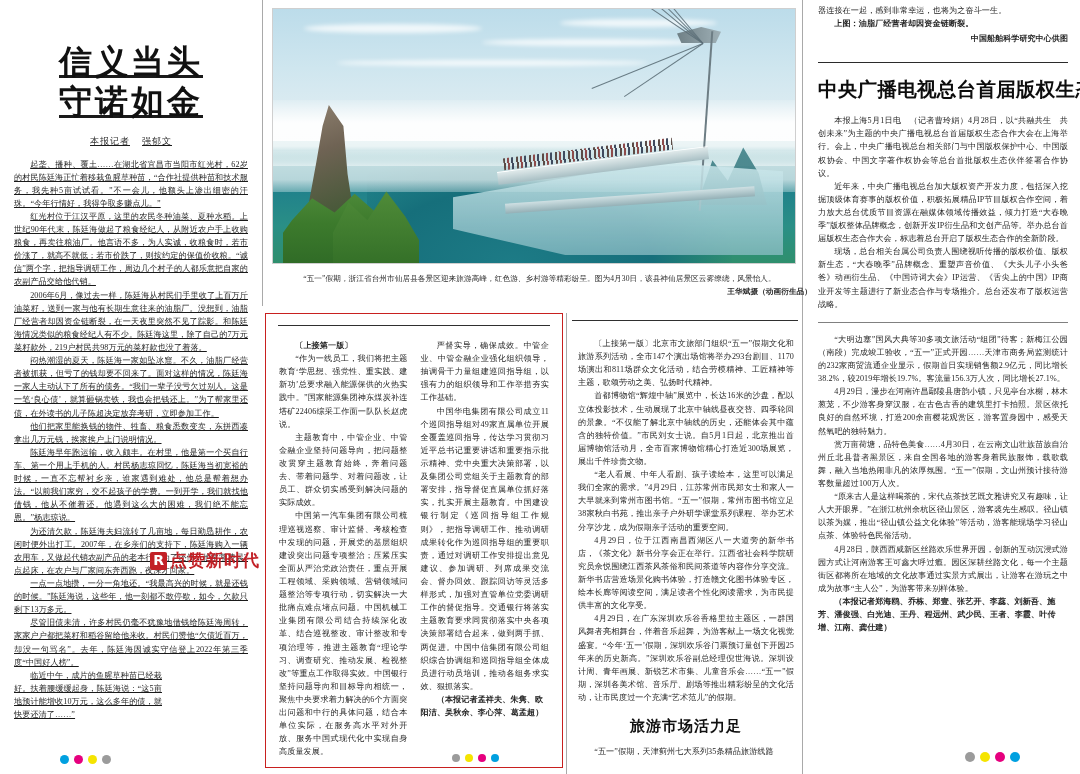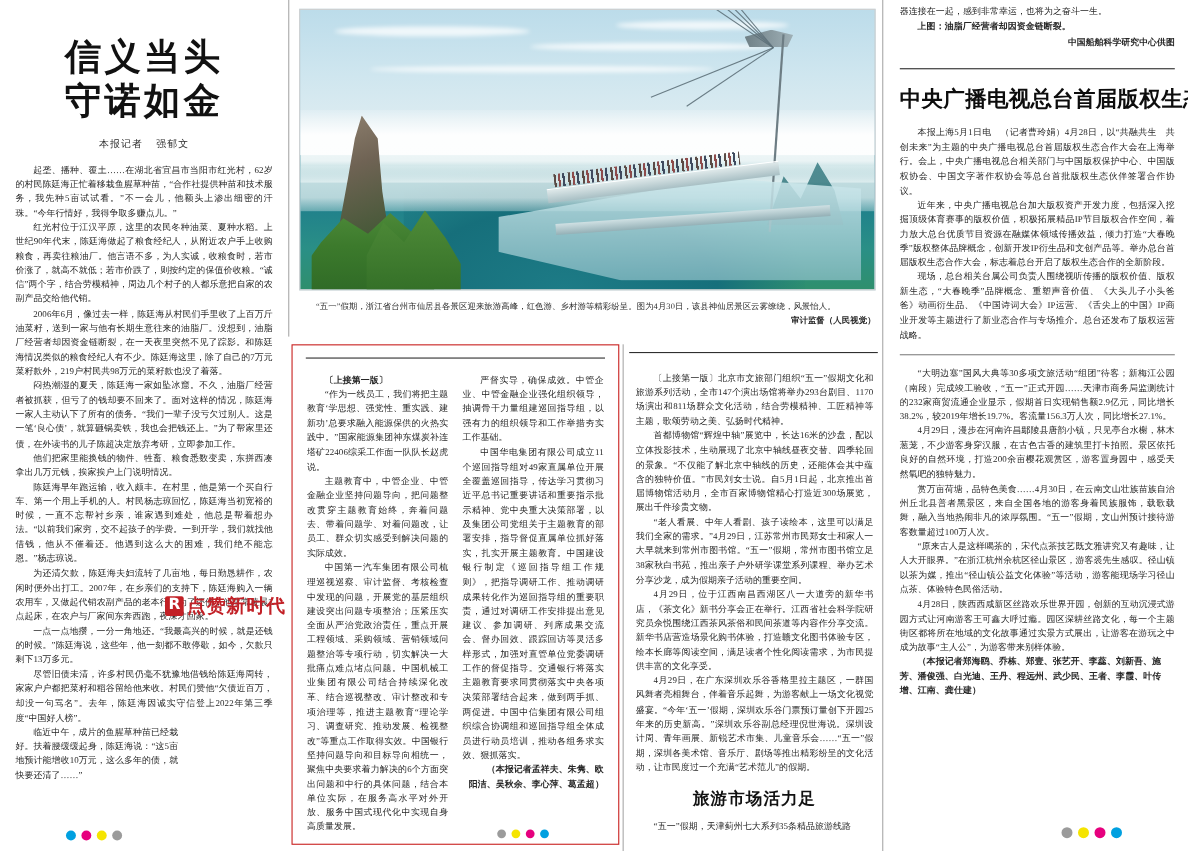--- a/index.html
+++ b/index.html
@@ -20,22 +20,22 @@
     line-height:1.62;
     text-align:justify;
     text-justify:inter-ideograph;
     letter-spacing:0.1px;
     color:#262626;
   }
   .body-text p{margin:0 0 0 0;text-indent:2em;}
 
   
   .col-left{
-    position:absolute;left:0;top:2px;width:258px;height:576px;
-    box-sizing:border-box;padding:30px 10px 0 14px;
+    position:absolute;left:0;top:12px;width:258px;height:576px;
+    box-sizing:border-box;padding:30px 10px 0 14px;text-decoration:underline;
   }
   .headline{
     text-align:center;
     font-family:"DejaVu Sans","Liberation Sans",sans-serif;
     font-weight:bold;
     font-size:33px;
     line-height:1.22;
     letter-spacing:3px;
     color:#111;
     margin:0 0 2px 0;
@@ -149,21 +149,21 @@
   }
   .crowd{
     position:absolute;right:122px;top:139px;width:170px;height:12px;
     transform:rotate(-7deg);
     background:repeating-linear-gradient(90deg,
       #5a4b46 0 2px,transparent 2px 4px,
       #8d4b4b 4px 6px,transparent 6px 8px,
       #3f4a5e 8px 10px,transparent 10px 13px);
   }
   .photo-caption{
-    position:absolute;left:272px;top:272px;width:524px;
+    position:absolute;left:288px;top:272px;width:524px;
     font-size:7.6px;line-height:1.75;color:#2a2a2a;text-align:justify;
   }
   .photo-caption p{margin:0;text-indent:2em;}
 
   
   .redbox{
     position:absolute;left:265px;top:313px;width:298px;height:455px;
     border:1.6px solid #c8201f;box-sizing:border-box;
   }
   .redbox-inner{
@@ -171,21 +171,21 @@
     box-sizing:border-box;padding:10px 9px 0 9px;
   }
   .redbox-rule{
     position:absolute;left:278px;top:325px;width:272px;height:1px;background:#2f2f2f;
   }
   .two-col{
     column-count:2;column-gap:13px;column-fill:auto;
     height:424px;margin-top:11px;
   }
   .jump-label{font-weight:bold;}
-  .sign-off{text-align:right;font-weight:bold;text-indent:0;}
+  .sign-off{text-align:left;font-weight:bold;text-indent:0;}
 
   
   .col3{
     position:absolute;left:570px;top:325px;width:232px;height:461px;
     box-sizing:border-box;padding:12px 8px 0 8px;
   }
   .col3-rule{position:absolute;left:572px;top:320px;width:226px;height:1px;background:#2f2f2f;}
   .subhead{
     text-align:center;
     font-family:"DejaVu Sans","Liberation Sans",sans-serif;
@@ -224,21 +224,21 @@
   <div class="col-left">
     <h1 class="headline">
       <span>信义当头</span>
       <span class="l2">守诺如金</span>
     </h1>
     <div class="byline">
       <span>本报记者</span><span class="sp"></span><span>强郁文</span>
     </div>
     <div class="body-text left-body">
       <p>起垄、播种、覆土……在湖北省宜昌市当阳市红光村，62岁的村民陈廷海正忙着移栽鱼腥草种苗，“合作社提供种苗和技术服务，我先种5亩试试看。”不一会儿，他额头上渗出细密的汗珠。“今年行情好，我得争取多赚点儿。”</p>
-      <p>红光村位于江汉平原，这里的农民冬种油菜、夏种水稻。上世纪90年代末，陈廷海做起了粮食经纪人，从附近农户手上收购粮食，再卖往粮油厂。他言语不多，为人实诚，收粮食时，若市价涨了，就高不就低；若市价跌了，则按约定的保值价收粮。“诚信”两个字，结合劳模精神，周边几个村子的人都乐意把自家的农副产品交给他代销。</p>
+      <p>红光村位于江汉平原，这里的农民冬种油菜、夏种水稻。上世纪90年代末，陈廷海做起了粮食经纪人，从附近农户手上收购粮食，再卖往粮油厂。他言语不多，为人实诚，收粮食时，若市价涨了，就高不就低；若市价跌了，则按约定的保值价收粮。“诚信”两个字，把指导调研工作，周边几个村子的人都乐意把自家的农副产品交给他代销。</p>
       <p>2006年6月，像过去一样，陈廷海从村民们手里收了上百万斤油菜籽，送到一家与他有长期生意往来的油脂厂。没想到，油脂厂经营者却因资金链断裂，在一天夜里突然不见了踪影。和陈廷海情况类似的粮食经纪人有不少。陈廷海这里，除了自己的7万元菜籽款外，219户村民共98万元的菜籽款也没了着落。</p>
       <p>闷热潮湿的夏天，陈廷海一家如坠冰窟。不久，油脂厂经营者被抓获，但亏了的钱却要不回来了。面对这样的情况，陈廷海一家人主动认下了所有的债务。“我们一辈子没亏欠过别人。这是一笔‘良心债’，就算砸锅卖铁，我也会把钱还上。”为了帮家里还债，在外读书的儿子陈超决定放弃考研，立即参加工作。</p>
       <p>他们把家里能换钱的物件、牲畜、粮食悉数变卖，东拼西凑拿出几万元钱，挨家挨户上门说明情况。</p>
       <p>陈廷海早年跑运输，收入颇丰。在村里，他是第一个买自行车、第一个用上手机的人。村民杨志琼回忆，陈廷海当初宽裕的时候，一直不忘帮衬乡亲，谁家遇到难处，他总是帮着想办法。“以前我们家穷，交不起孩子的学费。一到开学，我们就找他借钱，他从不催着还。他遇到这么大的困难，我们绝不能忘恩。”杨志琼说。</p>
       <p>为还清欠款，陈廷海夫妇流转了几亩地，每日勤恳耕作，农闲时便外出打工。2007年，在乡亲们的支持下，陈廷海购入一辆农用车，又做起代销农副产品的老本行。为了还债，他常常凌晨3点起床，在农户与厂家间东奔西跑，夜深才回家。</p>
       <p>一点一点地攒，一分一角地还。“我最高兴的时候，就是还钱的时候。”陈廷海说，这些年，他一刻都不敢停歇，如今，欠款只剩下13万多元。</p>
       <p>尽管旧债未清，许多村民仍毫不犹豫地借钱给陈廷海周转，家家户户都把菜籽和稻谷留给他来收。村民们赞他“欠债近百万，却没一句骂名”。去年，陈廷海因诚实守信登上2022年第三季度“中国好人榜”。</p>
       <p style="width:148px;">临近中午，成片的鱼腥草种苗已经栽好。扶着腰缓缓起身，陈廷海说：“这5亩地预计能增收10万元，这么多年的债，就快要还清了……”</p>
     </div>
     <div class="praise-logo">
@@ -279,21 +279,21 @@
       <div class="cable" style="right:92px;top:34px;width:95px;transform:rotate(-34deg);"></div>
       <div class="glassdeck"></div>
       <div class="walkway"></div>
       <div class="walkway2"></div>
       <div class="crowd"></div>
     </div>
   </div>
 
   <div class="photo-caption body-text">
     <p>“五一”假期，浙江省台州市仙居县各景区迎来旅游高峰，红色游、乡村游等精彩纷呈。图为4月30日，该县神仙居景区云雾缭绕，风景怡人。</p>
-    <div style="text-align:right;font-weight:bold;">审计监督（人民视觉）</div>
+    <div style="text-align:right;font-weight:bold;">王华斌摄（动画衍生品）</div>
   </div>
 
   <div class="redbox"></div>
   <div class="redbox-rule"></div>
   <div class="redbox-inner">
     <div class="body-text two-col">
       <p><span class="jump-label">〔上接第一版〕</span></p>
       <p>“作为一线员工，我们将把主题教育‘学思想、强党性、重实践、建新功’总要求融入能源保供的火热实践中。”国家能源集团神东煤炭补连塔矿22406综采工作面一队队长赵虎说。</p>
       <p>主题教育中，中管企业、中管金融企业坚持问题导向，把问题整改贯穿主题教育始终，奔着问题去、带着问题学、对着问题改，让员工、群众切实感受到解决问题的实际成效。</p>
       <p>中国第一汽车集团有限公司梳理巡视巡察、审计监督、考核检查中发现的问题，开展党的基层组织建设突出问题专项整治；压紧压实全面从严治党政治责任，重点开展工程领域、采购领域、营销领域问题整治等专项行动，切实解决一大批痛点难点堵点问题。中国机械工业集团有限公司结合持续深化改革、结合巡视整改、审计整改和专项治理等，推进主题教育“理论学习、调查研究、推动发展、检视整改”等重点工作取得实效。中国银行坚持问题导向和目标导向相统一，聚焦中央要求着力解决的6个方面突出问题和中行的具体问题，结合本单位实际，在服务高水平对外开放、服务中国式现代化中实现自身高质量发展。</p>

